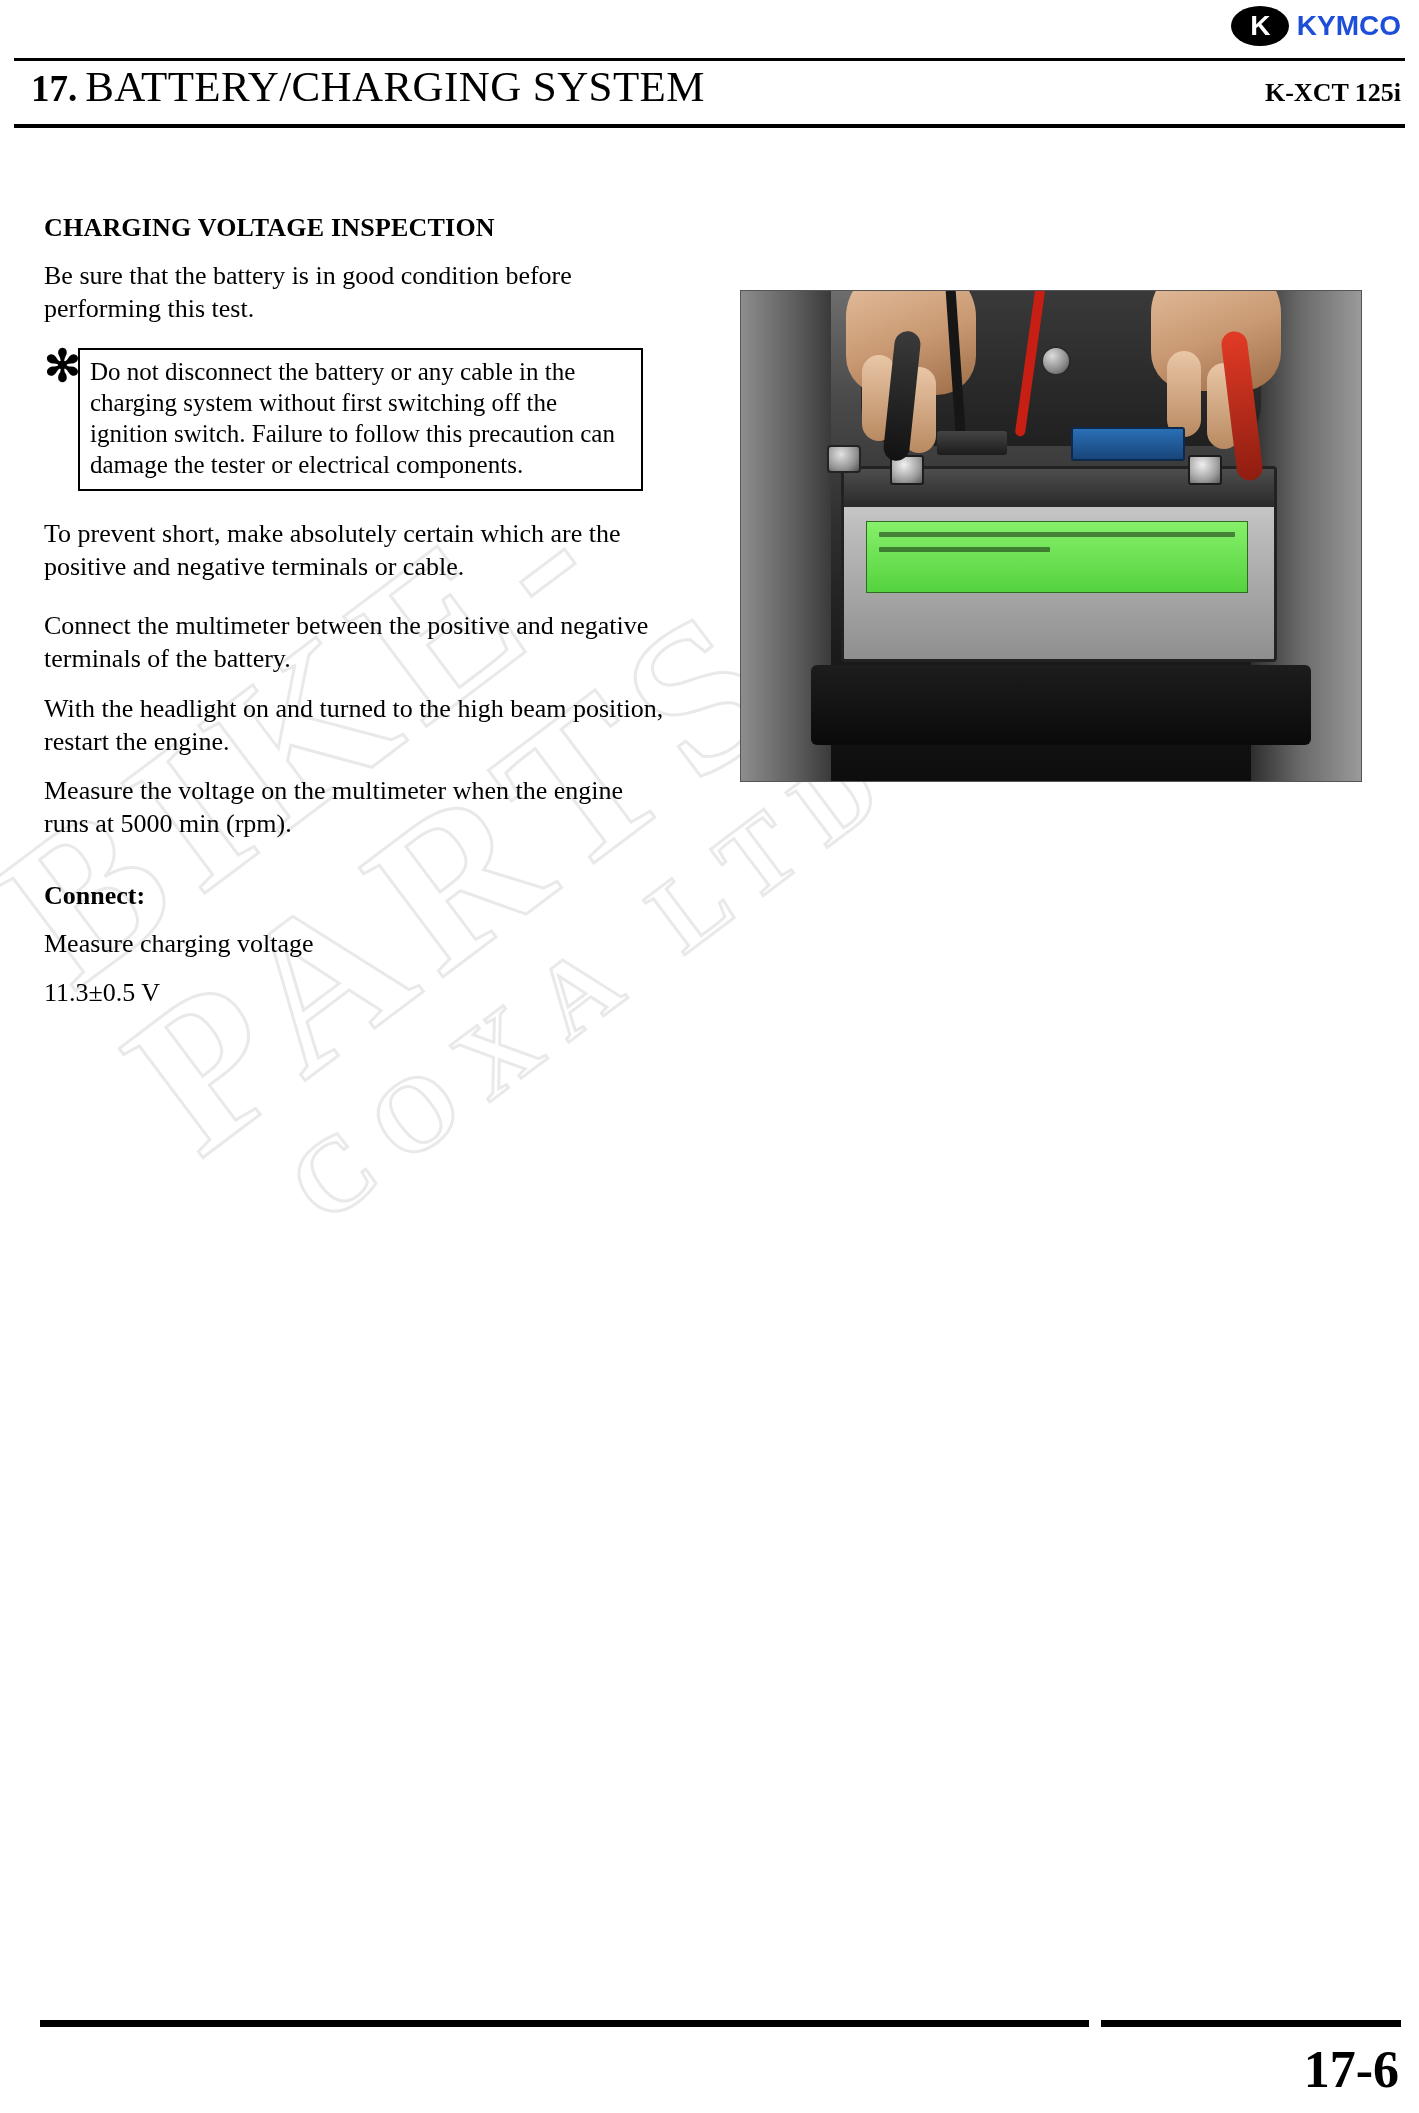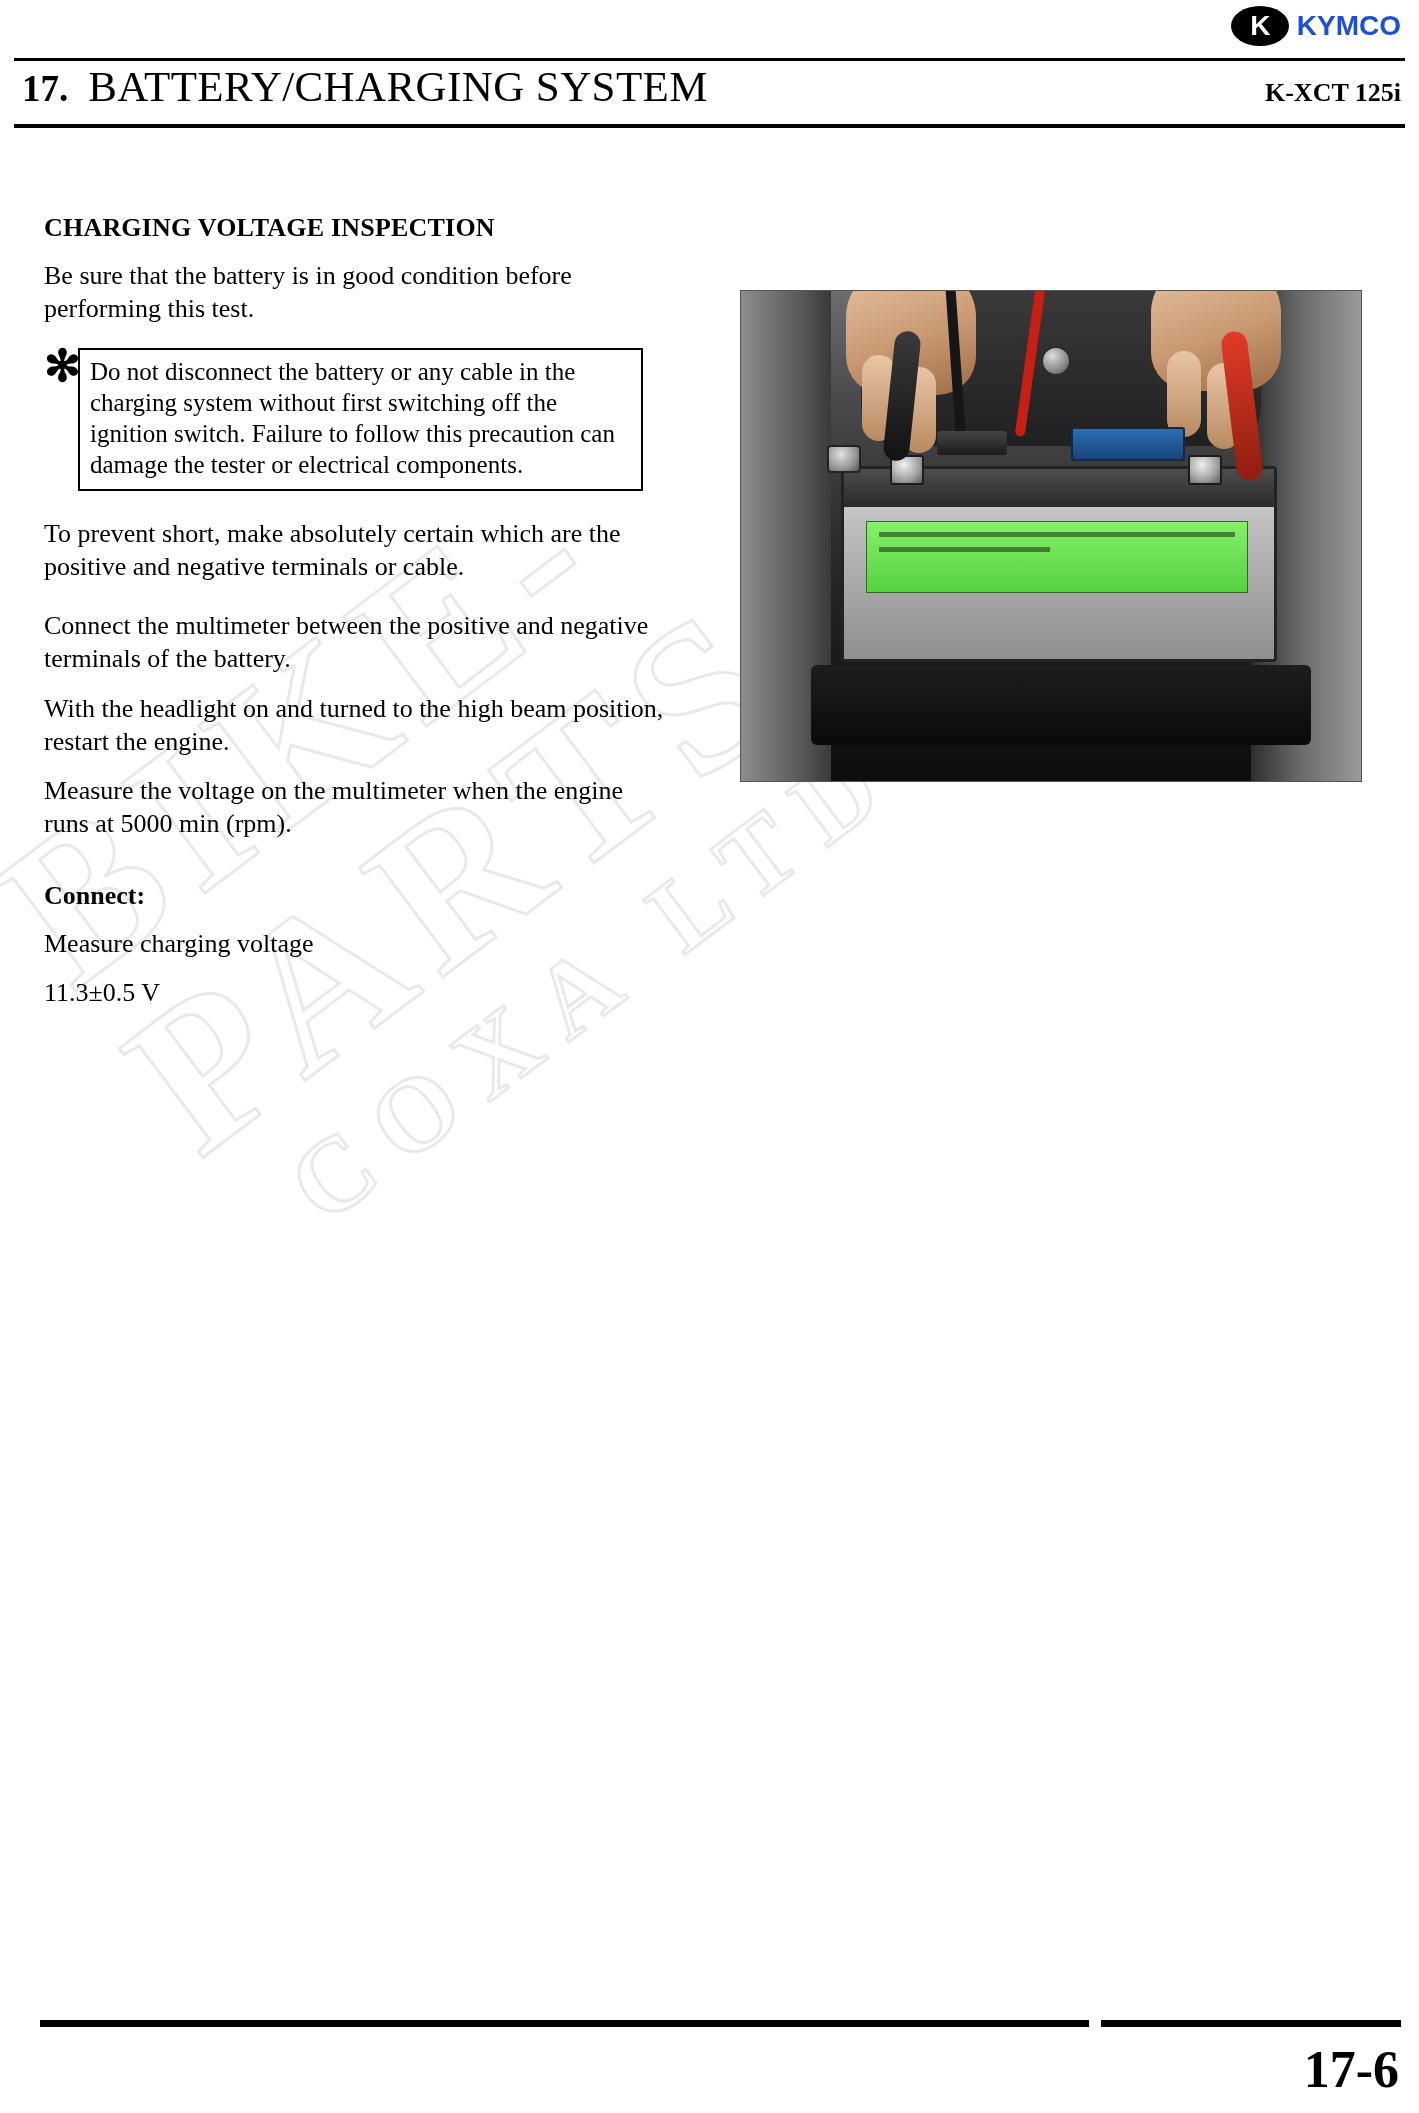--- a/index.html
+++ b/index.html
@@ -67,25 +67,25 @@
   }
   .header-line-bottom {
     position: absolute;
     left: 14px;
     right: 14px;
     top: 124px;
     border-top: 4px solid #000;
   }
   .chapter-title {
     position: absolute;
-    left: 22px;
+    left: 31px;
     top: 62px;
     display: flex;
     align-items: baseline;
-    gap: 20px;
+    gap: 8px;
   }
   .chapter-num {
     font-size: 37px;
     font-weight: bold;
     font-family: "Liberation Serif", serif;
   }
   .chapter-name {
     font-size: 43px;
     font-weight: normal;
     letter-spacing: 0.4px;

